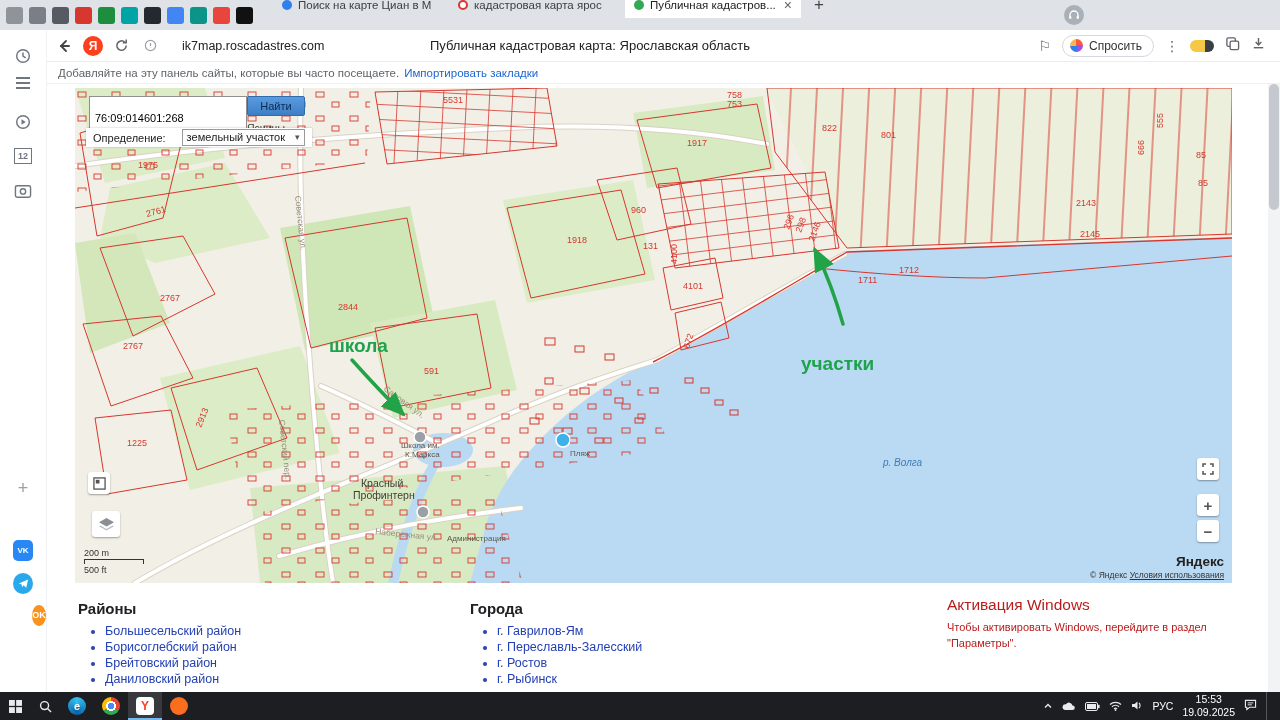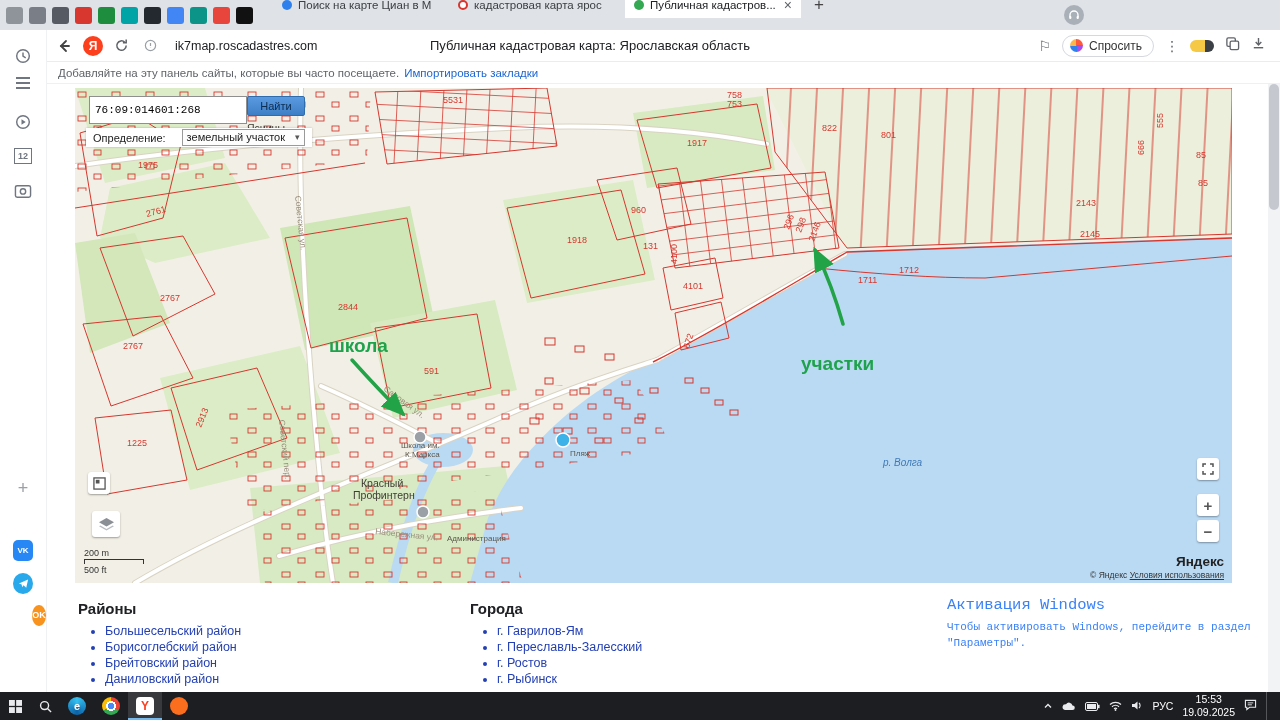--- a/index.html
+++ b/index.html
@@ -19,21 +19,21 @@
   .newtab{width:24px;height:24px;margin:0 0 1px 6px;font-size:17px;color:#444;
           display:flex;align-items:center;justify-content:center;border-radius:50%;}
   .headset{position:absolute;left:1064px;top:5px;width:20px;height:20px;border-radius:50%;
            background:#aab0b8;display:flex;align-items:center;justify-content:center;}
   
   .addr{position:absolute;left:46px;top:30px;right:0;height:32px;background:#fff;
         display:flex;align-items:center;border-bottom:1px solid #ececec;box-sizing:border-box;}
   .nav{width:22px;height:22px;display:flex;align-items:center;justify-content:center;margin-left:7px;}
   .blogo{width:20px;height:20px;border-radius:50%;background:#fc3f1d;color:#fff;font-weight:bold;
          font-size:12px;display:flex;align-items:center;justify-content:center;margin-left:8px;}
-  .urltxt{font-size:12.5px;color:#202124;margin-left:14px;}
+  .urltxt{font-size:12.5px;color:#202124;margin-left:21px;}
   .ptitle{position:absolute;left:384px;top:8px;font-size:13px;color:#202124;}
   .addr-right{margin-left:auto;display:flex;align-items:center;gap:11px;padding-right:14px;}
   .glyphbtn{font-size:14px;color:#5f6368;}
   .askpill{display:flex;align-items:center;gap:6px;border:1px solid #d5d8de;border-radius:14px;
            padding:3px 11px 3px 7px;font-size:12px;color:#333;}
   .askdot{width:13px;height:13px;border-radius:50%;
           background:conic-gradient(#ff5a3c 0 25%,#a64cf0 25% 50%,#2f80ed 50% 75%,#ffb649 75% 100%);}
   .battery{width:24px;height:12px;border-radius:6px;overflow:hidden;display:flex;}
   .battery .b1{width:62%;background:#f5c945;} .battery .b2{flex:1;background:#3b3f46;}
   
@@ -58,21 +58,21 @@
   
   text{font-family:"Liberation Sans",sans-serif;}
   .mlbl-num{fill:#d6372e;font-size:9px;}
   .mlbl-street{fill:#998f7c;font-size:8.5px;}
   .mlbl-place{fill:#403c34;font-size:10.5px;}
   .mlbl-placesm{fill:#5c574d;font-size:8px;}
   .mlbl-water{fill:#3f7ab8;font-size:10px;font-style:italic;}
   .mlbl-note{fill:#1fa24c;font-size:19px;font-weight:bold;}
   
   .msearch{position:absolute;left:14px;top:8px;width:146px;height:18px;border:1px solid #8f8f8f;
-           font-size:11px;padding:4px 5px;background:#fff;z-index:3;font-family:Liberation Mono, monospace;}
+           font-size:11px;padding:12px 5px;background:#fff;z-index:3;font-family:Liberation Sans, sans-serif;}
   .findbtn{position:absolute;left:172px;top:8px;width:58px;height:20px;z-index:3;
            background:linear-gradient(#5a9ae0,#3d7fc6);border:1px solid #2f6cae;border-radius:2px;
            color:#0c2c50;font-size:11px;font-family:"Liberation Sans",sans-serif;}
   .filter{position:absolute;left:11px;top:40px;height:19px;background:#fff;display:flex;align-items:center;
           padding:0 7px;font-size:11px;color:#222;z-index:3;box-shadow:0 0 2px rgba(0,0,0,.25);}
   .fsel{margin-left:16px;border:1px solid #9a9a9a;background:#fdfdfd;height:15px;line-height:15px;
         padding:0 4px;display:flex;align-items:center;gap:10px;}
   .fsel .chev{font-size:9px;color:#555;}
   .ctl{position:absolute;width:22px;height:22px;background:#fff;border-radius:3px;z-index:3;
        box-shadow:0 1px 2px rgba(0,0,0,.35);display:flex;align-items:center;justify-content:center;
@@ -81,21 +81,21 @@
   .scaleline{width:58px;height:4px;border-left:1px solid #333;border-right:1px solid #333;border-top:1px solid #333;margin:1px 0;}
   .attrbox{position:absolute;right:8px;bottom:3px;z-index:3;text-align:right;font-size:8.5px;color:#333;}
   .attrbox a{color:#333;}
   .ylogo{font-size:13.5px;font-weight:bold;color:#222;margin-bottom:1px;}
   
   .sect{position:absolute;top:516px;}
   .sect h2{margin:0 0 7px 0;font-size:15px;color:#202124;}
   .sect ul{margin:0;padding-left:19px;}
   .sect li{margin:2px 8px;font-size:12.5px;color:#2440b3;}
   .sect a{color:#2440b3;text-decoration:none;}
-  .wmark{position:absolute;left:901px;top:512px;color:#3b82f6;font-family:Liberation Mono, monospace;}
+  .wmark{position:absolute;left:901px;top:512px;color:#b91c1c;}
   .wmark .w1{font-size:15.5px;}
   .wmark .w2{font-size:11px;margin-top:6px;line-height:1.45;}
   
   .sbar{position:absolute;right:0;top:84px;bottom:28px;width:12px;background:#f2f3f5;}
   .sbthumb{position:absolute;left:1px;top:0;width:10px;height:126px;background:#c5c9cf;border-radius:5px;}
   
   .taskbar{position:absolute;left:0;right:0;bottom:0;height:28px;background:#1c1e22;display:flex;
            align-items:center;z-index:20;}
   .tbi{width:30px;height:28px;display:flex;align-items:center;justify-content:center;flex:none;}
   .tbapp{width:34px;height:28px;display:flex;align-items:center;justify-content:center;flex:none;}

